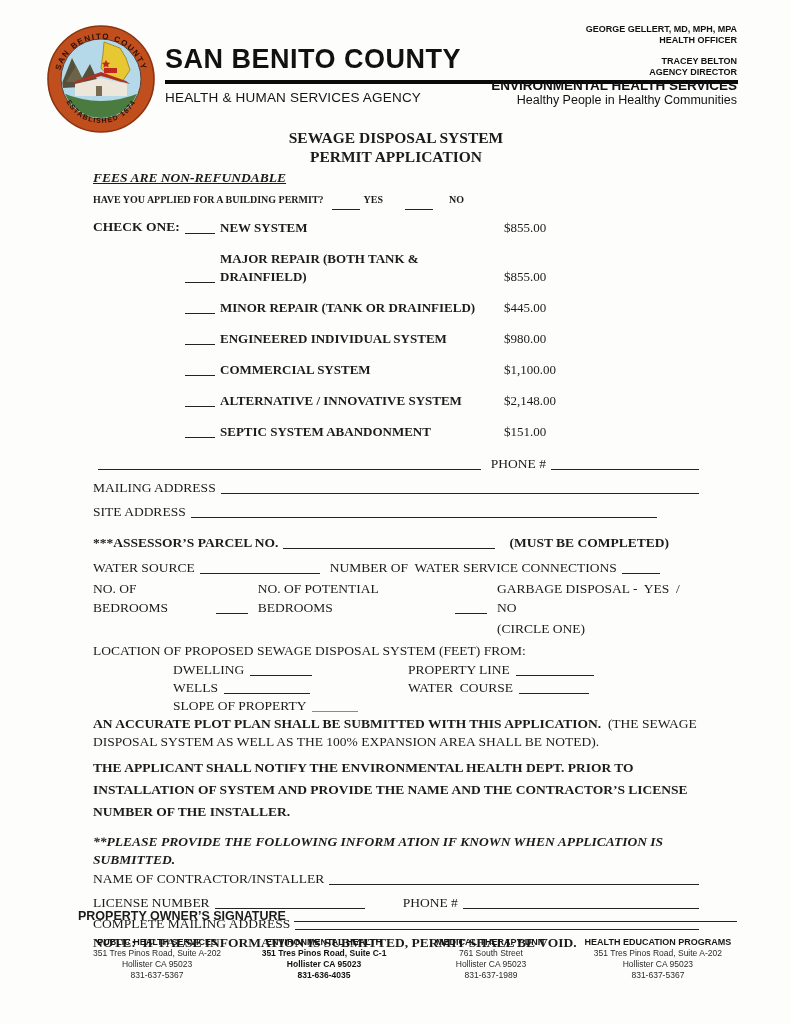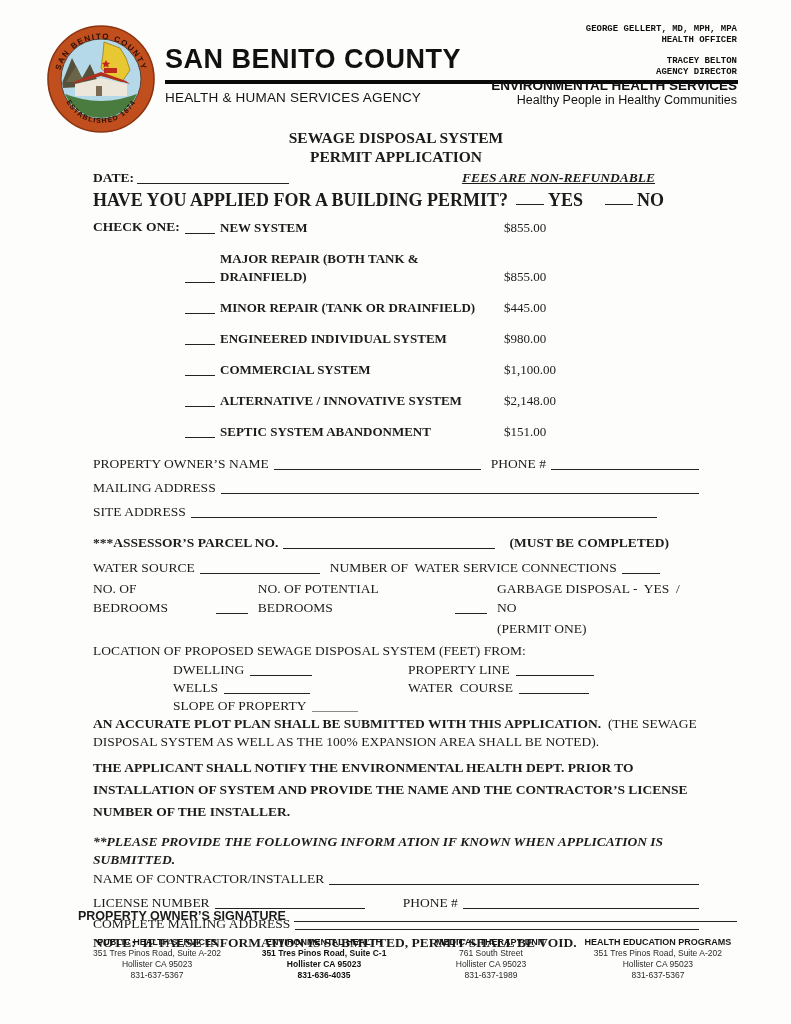--- a/index.html
+++ b/index.html
@@ -10,37 +10,37 @@
     background:#fdfdfc; color:#1b1b1b; overflow:hidden;
   }
   [data-bind] { white-space:pre-wrap; }
   .b { font-weight:bold; }
 
   
   .seal { position:absolute; left:46px; top:24px; width:110px; height:110px; }
   .agency-name { position:absolute; left:165px; top:44px; font-family:"Liberation Sans",sans-serif;
     font-weight:bold; font-size:27px; letter-spacing:.5px; color:#111; }
   .officials { position:absolute; right:54px; top:24px; text-align:right;
-    font-family:Liberation Mono, monospace; font-weight:bold; font-size:9px; line-height:11px; color:#111; }
+    font-family:Liberation Sans, sans-serif; font-weight:bold; font-size:9px; line-height:11px; color:#111; }
   .officials .grp2 { margin-top:10px; }
   .header-rule { position:absolute; left:165px; top:80px; width:573px; height:4px; background:#0a0a0a; }
   .agency-sub { position:absolute; left:165px; top:90px; font-family:"Liberation Sans",sans-serif;
     font-size:13.5px; letter-spacing:.2px; color:#151515; }
   .division-blk { position:absolute; right:54px; top:78px; text-align:right;
     font-family:"Liberation Sans",sans-serif; color:#111; }
   .division-blk .div-title { font-weight:bold; font-size:13.5px; line-height:15px; }
   .division-blk .div-tag { font-size:12.5px; line-height:15px; }
 
   
   .content { position:absolute; left:93px; top:126px; width:606px; font-size:13.5px; }
   .title { text-align:center; font-weight:bold; font-size:15.5px; line-height:19px; margin-top:2px; }
 
   .row-date { display:flex; justify-content:space-between; align-items:flex-end; line-height:20px; margin-top:2px; }
   .fees-note { font-weight:bold; font-style:italic; text-decoration:underline; margin-right:44px; font-size:13.5px; }
-  .row-permit { display:flex; line-height:20px; margin-top:2px; font-weight:bold; font-size:18px; }
+  .row-permit { display:flex; align-items:flex-end; line-height:20px; margin-top:2px; font-weight:bold; font-size:10px; }
 
   .bl { display:inline-block; border-bottom:1.3px solid #232323; height:15px; vertical-align:-2px; }
   .frow { display:flex; align-items:flex-end; line-height:19px; }
   .frow .bl { height:0; border-bottom:1.3px solid #232323; margin:0 0 3px 5px; }
   .frow .grow { flex:1 1 auto; }
   .gap { margin-left:10px; }
 
   .fee-section { position:relative; margin-top:9px; }
   .check-one { position:absolute; left:0; top:0; font-weight:bold; }
   .fee-row { display:flex; align-items:flex-end; margin-left:92px; margin-bottom:13px; line-height:18px; }
@@ -128,33 +128,29 @@
     <div class="div-title" data-bind="header.division">ENVIRONMENTAL HEALTH SERVICES</div>
     <div class="div-tag" data-bind="header.tagline">Healthy People in Healthy Communities</div>
   </div>
 
   <div class="content">
 
     <div class="title" data-bind="form.title_line1">SEWAGE DISPOSAL SYSTEM</div>
     <div class="title" style="margin-top:0" data-bind="form.title_line2">PERMIT APPLICATION</div>
 
     <div class="row-date">
-      <span>
-        <span class="b" data-bind="form.date_label">DATE:</span>
-        <span class="bl" style="width:152px"></span>
-      </span>
       <span class="fees-note" data-bind="form.fees_note">FEES ARE NON-REFUNDABLE</span>
     </div>
 
     <div class="row-permit">
       <span data-bind="form.building_permit_question">HAVE YOU APPLIED FOR A BUILDING PERMIT?</span>
       <span class="bl" style="width:28px;margin-left:8px"></span>
       <span style="margin-left:4px" data-bind="form.yes_label">YES</span>
       <span class="bl" style="width:28px;margin-left:22px"></span>
-      <span style="margin-left:4px" data-bind="form.no_label">NO</span>
+      <span style="margin-left:16px" data-bind="form.no_label">NO</span>
     </div>
 
     <div class="fee-section">
       <span class="check-one" data-bind="form.check_one_label">CHECK ONE:</span>
 
       <div class="fee-row">
         <span class="fee-chk"></span>
         <span class="fee-label" data-bind="form.fee_items.0.label">NEW SYSTEM</span>
         <span class="fee-price" data-bind="form.fee_items.0.amount">$855.00</span>
       </div>
@@ -184,21 +180,20 @@
         <span class="fee-price" data-bind="form.fee_items.5.amount">$2,148.00</span>
       </div>
       <div class="fee-row">
         <span class="fee-chk"></span>
         <span class="fee-label" data-bind="form.fee_items.6.label">SEPTIC SYSTEM ABANDONMENT</span>
         <span class="fee-price" data-bind="form.fee_items.6.amount">$151.00</span>
       </div>
     </div>
 
     <div class="frow mt12">
-      <span data-bind="form.owner_name_label">PROPERTY OWNER’S NAME</span>
       <span class="bl grow"></span>
       <span class="gap" data-bind="form.phone_label">PHONE #</span>
       <span class="bl" style="width:148px"></span>
     </div>
 
     <div class="frow mt5">
       <span data-bind="form.mailing_address_label">MAILING ADDRESS</span>
       <span class="bl grow"></span>
     </div>
 
@@ -221,21 +216,21 @@
     </div>
 
     <div class="frow mt2">
       <span data-bind="form.bedrooms_label">NO. OF BEDROOMS</span>
       <span class="bl" style="width:33px"></span>
       <span class="gap" data-bind="form.potential_bedrooms_label">NO. OF POTENTIAL BEDROOMS</span>
       <span class="bl" style="width:33px"></span>
       <span class="gap" data-bind="form.garbage_label">GARBAGE DISPOSAL -  YES  /  NO</span>
     </div>
 
-    <div class="circle-one" data-bind="form.circle_one">(PERMIT ONE)</div>
+    <div class="circle-one" data-bind="form.circle_one">(CIRCLE ONE)</div>
 
     <div class="mt2" style="line-height:20px" data-bind="form.location_heading">LOCATION OF PROPOSED SEWAGE DISPOSAL SYSTEM (FEET) FROM:</div>
 
     <div class="loc-row">
       <span class="loc-left">
         <span data-bind="form.dwelling_label">DWELLING</span>
         <span class="bl" style="width:62px"></span>
       </span>
       <span class="loc-right">
         <span data-bind="form.property_line_label">PROPERTY LINE</span>

